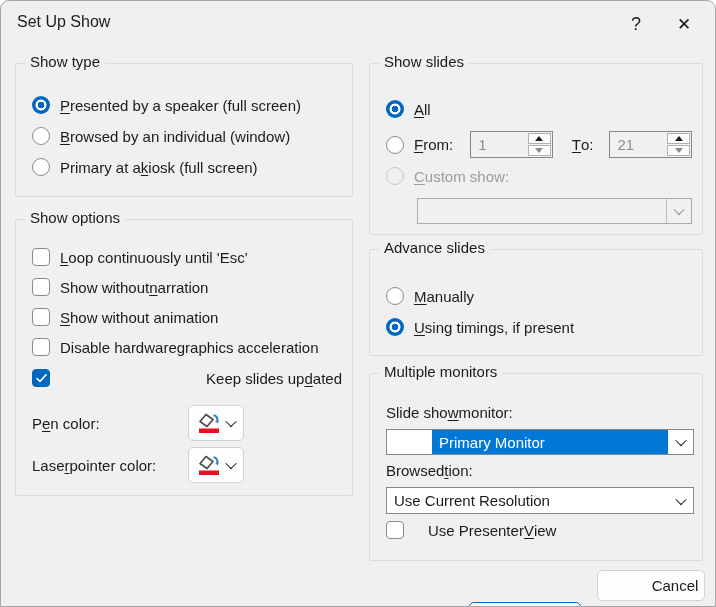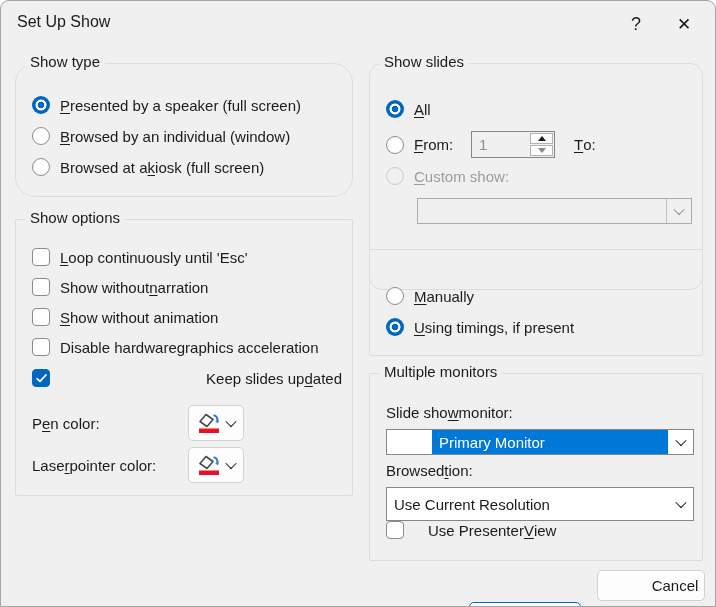--- a/index.html
+++ b/index.html
@@ -127,21 +127,21 @@
 <body>
 
 <div class="dialog">
 
   <div class="titlebar">
     <div class="title">Set Up Show</div>
     <div class="tb-btn tb-help">?</div>
     <div class="tb-btn tb-close">✕</div>
   </div>
 
-  <div class="group" style="left:14px; top:62px; width:338px; height:134px;border-radius:20px;">
+  <div class="group" style="left:14px; top:62px; width:338px; height:134px;">
     <span class="legend">Show type</span>
 
     <div class="row" style="top:32px;">
       <span class="radio checked"></span>
       <span class="lbl">
           <span></span>
           <span class="u">P</span>
           <span>resented by a speaker (full screen)</span>
         </span>
     </div>
@@ -149,21 +149,21 @@
       <span class="radio"></span>
       <span class="lbl">
           <span></span>
           <span class="u">B</span>
           <span>rowsed by an individual (window)</span>
         </span>
     </div>
     <div class="row" style="top:94px;">
       <span class="radio"></span>
       <span class="lbl">
-          <span>Browsed at a </span>
+          <span>Primary at a </span>
           <span class="u">k</span>
           <span>iosk (full screen)</span>
         </span>
     </div>
   </div>
 
   <div class="group" style="left:14px; top:218px; width:338px; height:277px;">
     <span class="legend">Show options</span>
 
     <div class="row" style="top:28px;">
@@ -238,21 +238,21 @@
           <rect x="2" y="16.5" width="20" height="4.5" fill="#e81123"></rect>
           <path d="M9 2.5 L16 7.5 L10 14.5 L3 9.5 Z" fill="#ffffff" stroke="#4a4a4a" stroke-width="1.6" stroke-linejoin="round"></path>
           <path d="M16.5 3.2 C19.6 3.6 20.7 6 20.1 8.4" fill="none" stroke="#2b7cd3" stroke-width="2"></path>
           <path d="M18.2 9.2 L22 7.6 L21 11.6 Z" fill="#2b7cd3"></path>
         </svg>
         <span class="chev"></span>
       </span>
     </div>
   </div>
 
-  <div class="group" style="left:368px; top:62px; width:334px; height:227px;border-radius:13px;">
+  <div class="group" style="left:368px; top:62px; width:334px; height:172px;">
     <span class="legend">Show slides</span>
 
     <div class="row" style="top:36px;">
       <span class="radio checked"></span>
       <span class="lbl">
           <span></span>
           <span class="u">A</span>
           <span>ll</span>
         </span>
     </div>
@@ -273,40 +273,52 @@
           <span class="spin-btn">
               <span class="tri-down"></span>
             </span>
         </span>
       </span>
       <span class="lbl" style="margin-left:9px; width:28px;">
           <span></span>
           <span class="u">T</span>
           <span>o:</span>
         </span>
+      <span class="spinner">
+        <span class="spin-value">21</span>
+        <span class="spin-btns">
+          <span class="spin-btn">
+              <span class="tri-up"></span>
+            </span>
+          <span class="spin-btn">
+              <span class="tri-down"></span>
+            </span>
+        </span>
+      </span>
     </div>
 
     <div class="row" style="top:103px;">
       <span class="radio disabled"></span>
       <span class="lbl dis">
           <span></span>
           <span class="u">C</span>
           <span>ustom show:</span>
         </span>
     </div>
 
     <div class="combo disabled" style="left:47px; top:134px; width:275px;">
       <span class="combo-text dis"></span>
       <span class="combo-chev">
           <span class="chev gray"></span>
         </span>
     </div>
   </div>
 
   <div class="group" style="left:368px; top:248px; width:334px; height:107px;">
+    <span class="legend">Advance slides</span>
 
     <div class="row" style="top:37px;">
       <span class="radio"></span>
       <span class="lbl">
           <span></span>
           <span class="u">M</span>
           <span>anually</span>
         </span>
     </div>
     <div class="row" style="top:68px;">
@@ -336,21 +348,21 @@
         </span>
     </div>
 
     <div class="row" style="top:88px;">
       <span class="lbl">
           <span>Browsed</span>
           <span class="u">t</span>
           <span>ion:</span>
         </span>
     </div>
-    <div class="combo" style="left:16px; top:113px; width:308px; height:34px;">
+    <div class="combo" style="left:16px; top:113px; width:308px; height:27px;">
       <span class="combo-text">Use Current Resolution</span>
       <span class="combo-chev">
           <span class="chev"></span>
         </span>
     </div>
 
     <div class="row" style="top:147px;gap:24px;">
       <span class="checkbox"></span>
       <span class="lbl">
           <span>Use Presenter </span>

